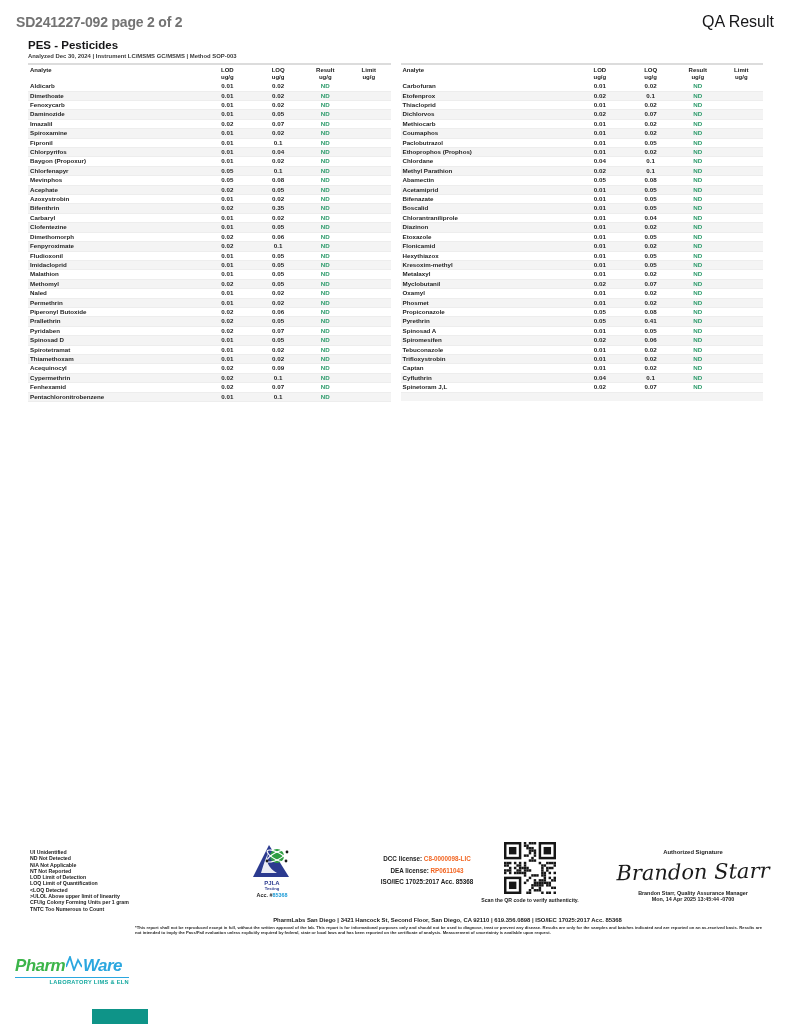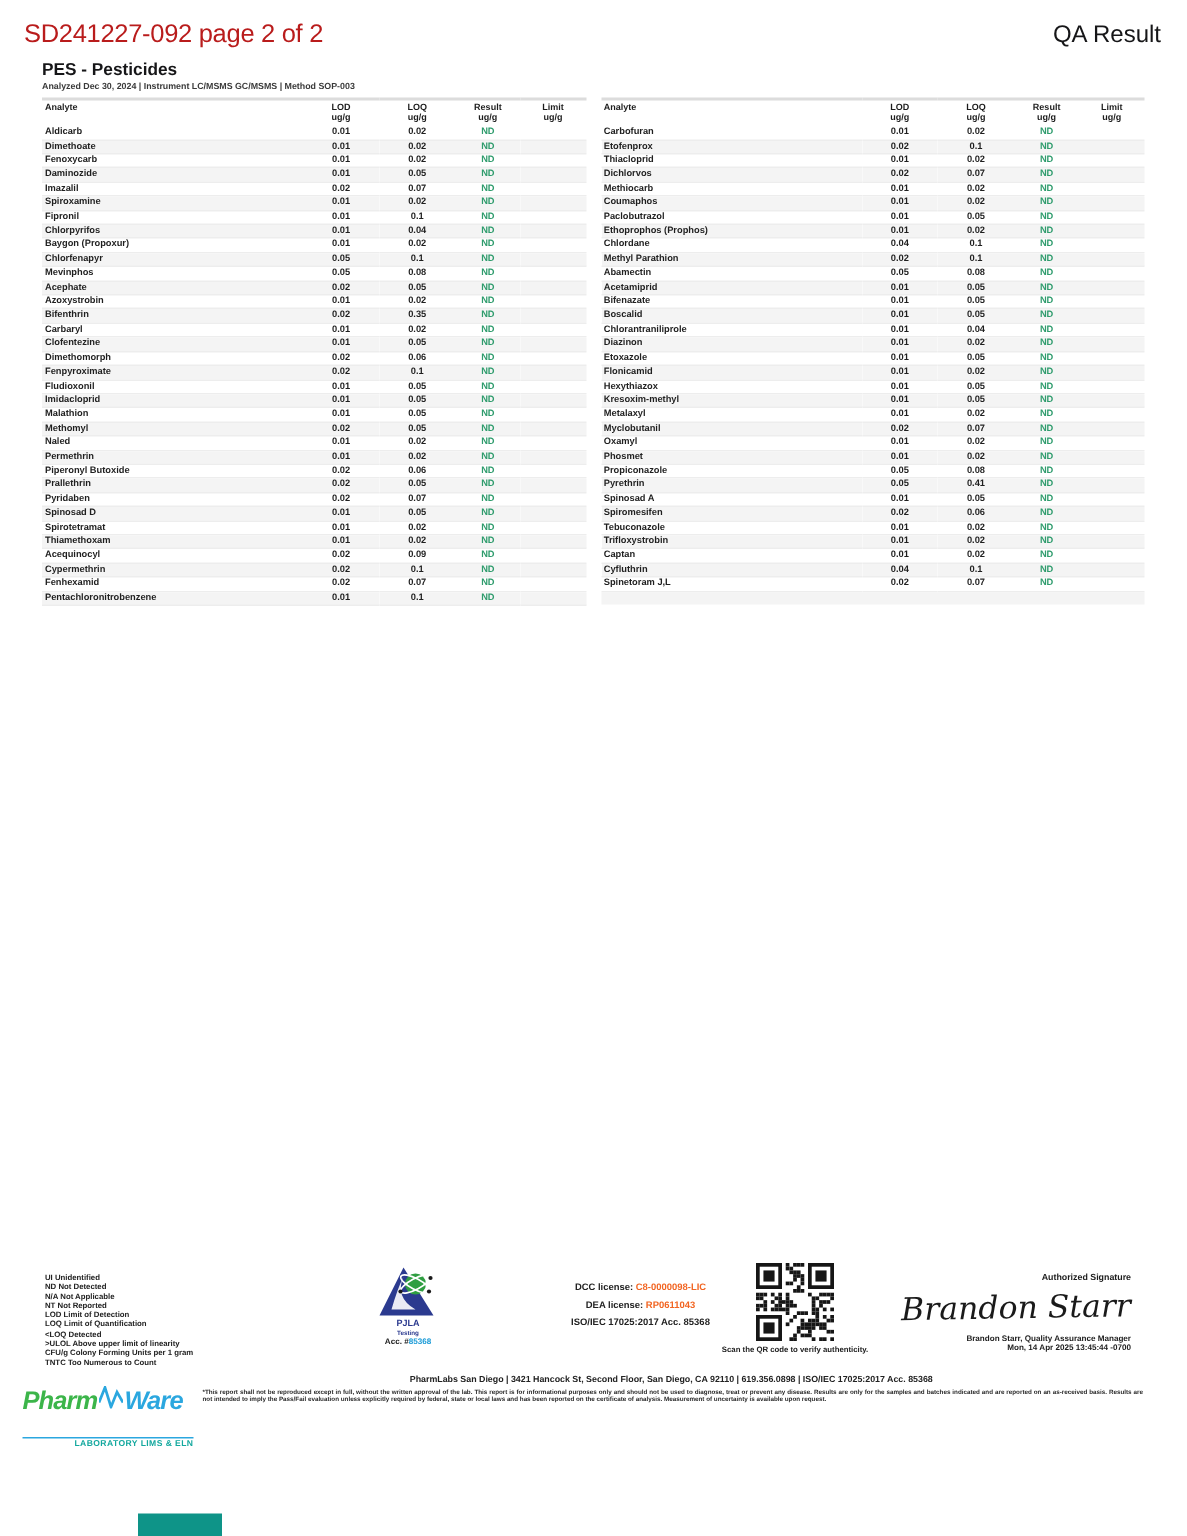--- a/index.html
+++ b/index.html
@@ -1,21 +1,21 @@
 <!DOCTYPE html>
 <html style="--result-green: #2f9c6d; --license-orange: #f26522; --pjla-blue: #2b3a8f; --pjla-teal: #1b9bd7; --pharmware-green: #3cb54a; --pharmware-blue: #2ba7df; --pharmware-teal: #13a89e; --accent-bar-teal: #0e9488;"><head>
 <meta charset="utf-8">
 <style>
   html,body{margin:0;padding:0;background:#ffffff;}
   .page{position:relative;width:791px;height:1024px;background:#fff;overflow:hidden;
         font-family:"Liberation Sans",sans-serif;color:#1d1d1f;}
 
   
   .topbar{display:flex;justify-content:space-between;align-items:baseline;padding:13px 17px 0 16px;}
-  .doc-title{font-size:17px;font-weight:400;letter-spacing:-0.2px;color:#b91c1c;}
+  .doc-title{font-size:14px;font-weight:700;letter-spacing:-0.2px;color:#737373;}
   .qa-label{font-size:16px;font-weight:400;color:#161618;}
 
   .section-title{margin:8px 0 0 28px;font-size:11.5px;font-weight:700;color:#161618;}
   .section-sub{margin:2px 0 0 28px;font-size:5.9px;font-weight:700;color:#3a3a3a;}
 
   
   .tables{display:flex;gap:10px;margin:4px 28px 0 28px;}
   .half-wrap{flex:1;min-width:0;}
   table{width:100%;border-collapse:collapse;table-layout:fixed;}
   thead th{border-top:2px solid #dcdcdc;font-size:6px;font-weight:700;text-align:center;
@@ -39,29 +39,29 @@
   .pjla-acc .num{color:var(--pjla-teal,#1b9bd7);}
 
   .licenses{position:absolute;left:348px;top:853px;width:158px;text-align:center;
             font-size:6.3px;font-weight:700;line-height:11.5px;color:#222;}
   .lic-val{color:var(--license-orange,#f26522);}
 
   .qr{position:absolute;left:504px;top:842px;width:52px;height:52px;}
   .qr-caption{position:absolute;left:452px;top:897px;width:156px;text-align:center;
               font-size:5.2px;font-weight:700;color:#222;}
 
-  .sig{position:absolute;left:576px;top:849px;width:178px;text-align:right;}
+  .sig{position:absolute;left:604px;top:849px;width:178px;text-align:center;}
   .sig-heading{font-size:5.9px;font-weight:700;color:#1c1c1c;}
   .sig-script{font-family:"DejaVu Serif",serif;font-style:italic;font-size:21px;margin-top:5px;
               color:#1a1a1a;transform:rotate(-1deg);}
   .sig-name{font-size:5.4px;font-weight:700;margin-top:6px;color:#1c1c1c;}
   .sig-date{font-size:5.4px;font-weight:700;color:#1c1c1c;}
 
   .pharmware{position:absolute;left:15px;top:924px;width:114px;}
-  .pw-word{display:flex;align-items:baseline;border-bottom:1.6px solid var(--pharmware-blue,#2ba7df);padding-bottom:14px;}
+  .pw-word{display:flex;align-items:baseline;border-bottom:1.6px solid var(--pharmware-blue,#2ba7df);padding-bottom:1px;margin-top:32px;}
   .pw-pharm{font-size:17px;font-weight:700;font-style:italic;letter-spacing:-0.6px;color:var(--pharmware-green,#3cb54a);}
   .pw-ware{font-size:17px;font-weight:700;font-style:italic;letter-spacing:-0.6px;color:var(--pharmware-blue,#2ba7df);text-align:center;}
   .pw-zig{margin:0 1px;}
   .pw-sub{font-size:5.7px;font-weight:700;color:var(--pharmware-teal,#13a89e);text-align:right;margin-top:1px;letter-spacing:0.3px;}
 
   .address{position:absolute;left:135px;top:917px;width:625px;text-align:center;font-size:5.9px;font-weight:700;color:#222;}
   .disclaimer{position:absolute;left:135px;top:926px;width:627px;font-size:4.2px;line-height:4.9px;
               font-weight:700;color:#2a2a2a;text-align:justify;}
 
   .accent-bar{position:absolute;left:92px;top:1009px;width:56px;height:15px;background:var(--accent-bar-teal,#0e9488);}

